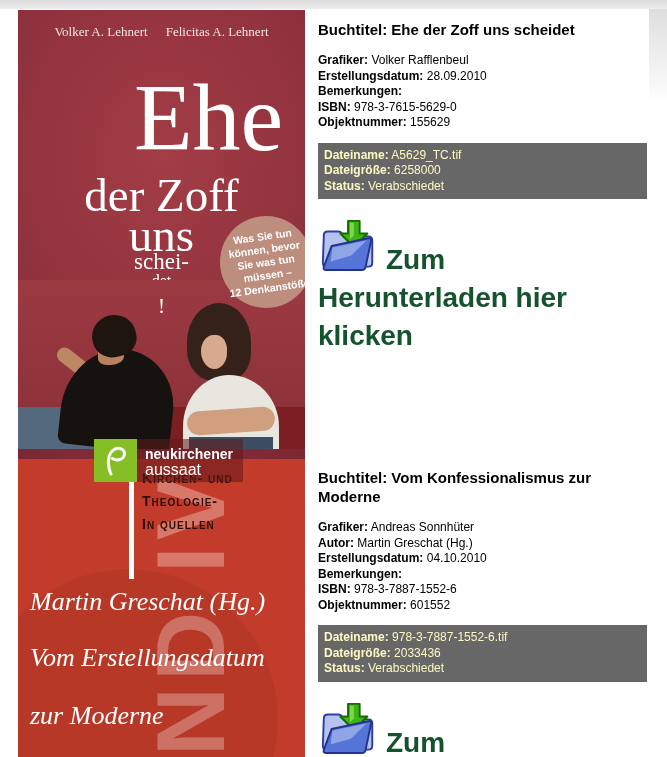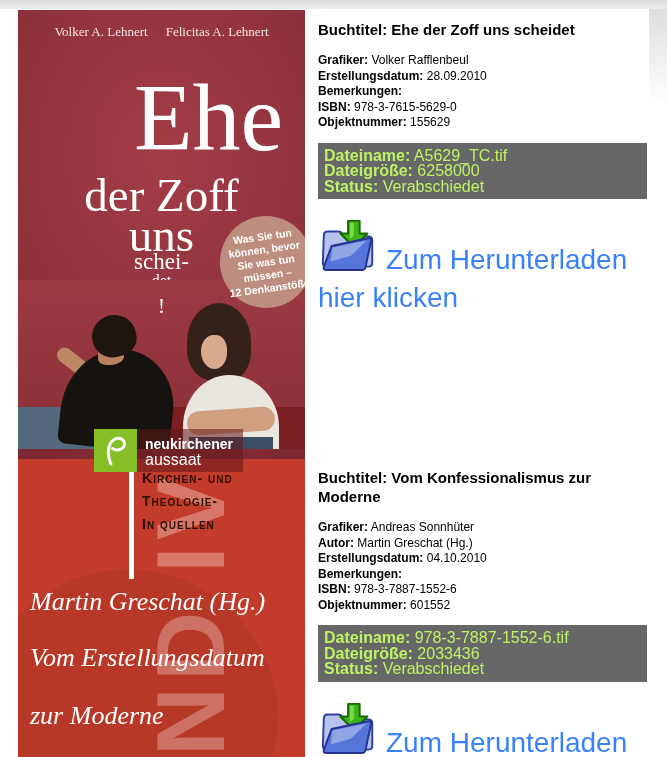--- a/index.html
+++ b/index.html
@@ -67,21 +67,21 @@
   .woman-hair { position: absolute; right: 54px; bottom: 68px; width: 64px; height: 78px;
     background: #33211a; border-radius: 52% 52% 38% 42%; }
   .woman-face { position: absolute; right: 78px; bottom: 80px; width: 26px; height: 34px;
     background: #d7aa8d; border-radius: 50% 45% 50% 55%; }
   .woman-torso { position: absolute; right: 26px; bottom: 0; width: 96px; height: 74px;
     background: #e9e5df; border-radius: 48% 52% 0 0 / 70% 70% 0 0; }
   .woman-arms { position: absolute; right: 30px; bottom: 16px; width: 88px; height: 24px;
     background: #cf9f80; border-radius: 13px; transform: rotate(-4deg); }
   .woman-jeans { position: absolute; right: 32px; bottom: 0; width: 84px; height: 12px;
     background: #3c4e63; }
-  .publisher { position: absolute; left: 76px; bottom: 24px; display: flex; align-items: stretch; z-index: 6; }
+  .publisher { position: absolute; left: 76px; bottom: 14px; display: flex; align-items: stretch; z-index: 6; }
   .pub-square { width: 43px; height: 43px; background: #86bf25; flex: 0 0 auto;
     display: flex; align-items: center; justify-content: center; }
   .pub-band { background: rgba(96,25,25,0.55); padding: 5px 10px 4px 8px;
     display: flex; flex-direction: column; justify-content: center; }
   .pub-name { color: #ffffff; font-weight: bold; font-size: 14px; line-height: 16px; }
   .pub-sub  { color: #ffffff; font-size: 16px; line-height: 15px; }
 
   
   .cover2 { top: 459px; height: 298px; background: #c23b2b; }
   .band-text {
@@ -110,25 +110,25 @@
   .c2-t2 { top: 242px; }
 
   
   .entry { position: absolute; left: 318px; width: 329px; }
   .entry1 { top: 14px; }
   .entry2 { top: 462px; }
   .entry h1 { font-size: 15px; font-weight: bold; line-height: 19px; color: #000000; margin-top: 6px; }
   .meta { margin-top: 14px; font-size: 12px; line-height: 15.5px; color: #000000; }
   .meta b { font-weight: bold; }
   .filebox {
-    margin-top: 12px; background: #676767; color: #bef264;
-    font-size: 16px; line-height: 15.5px; padding: 5px 6px;
+    margin-top: 12px; background: #676767; color: #fef9c3;
+    font-size: 12px; line-height: 15.5px; padding: 5px 6px;
   }
   .filebox b { font-weight: bold; }
-  .download { margin-top: 18px; color: #3b82f6; font-size: 28px; line-height: 38px; cursor: pointer; width: 310px; }
+  .download { margin-top: 18px; color: #14532d; font-size: 28px; line-height: 38px; cursor: pointer; width: 310px; font-weight: bold; }
   .dl-icon { display: inline-block; width: 62px; height: 62px; vertical-align: bottom; margin-right: 6px; }
 </style>
 </head>
 <body>
 
 <div class="top-strip"></div>
 <div class="corner-fade"></div>
 
 <div class="cover cover1">
   <div class="c1-authors">

